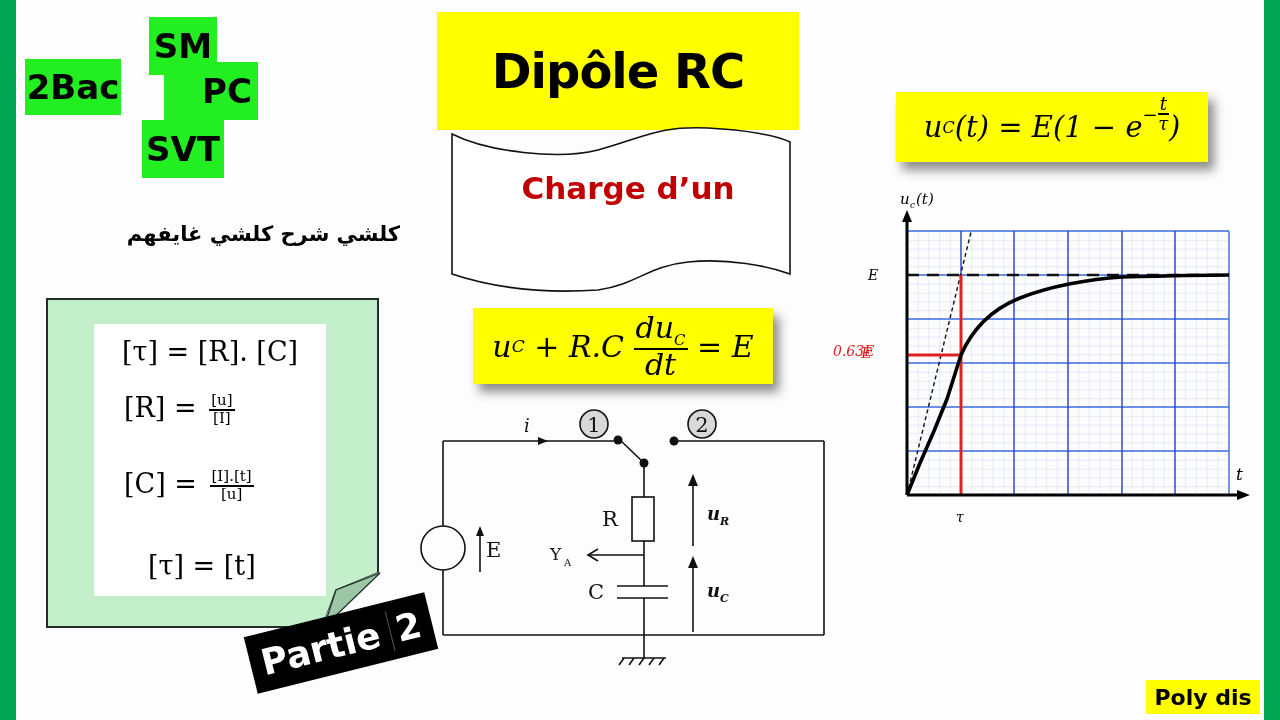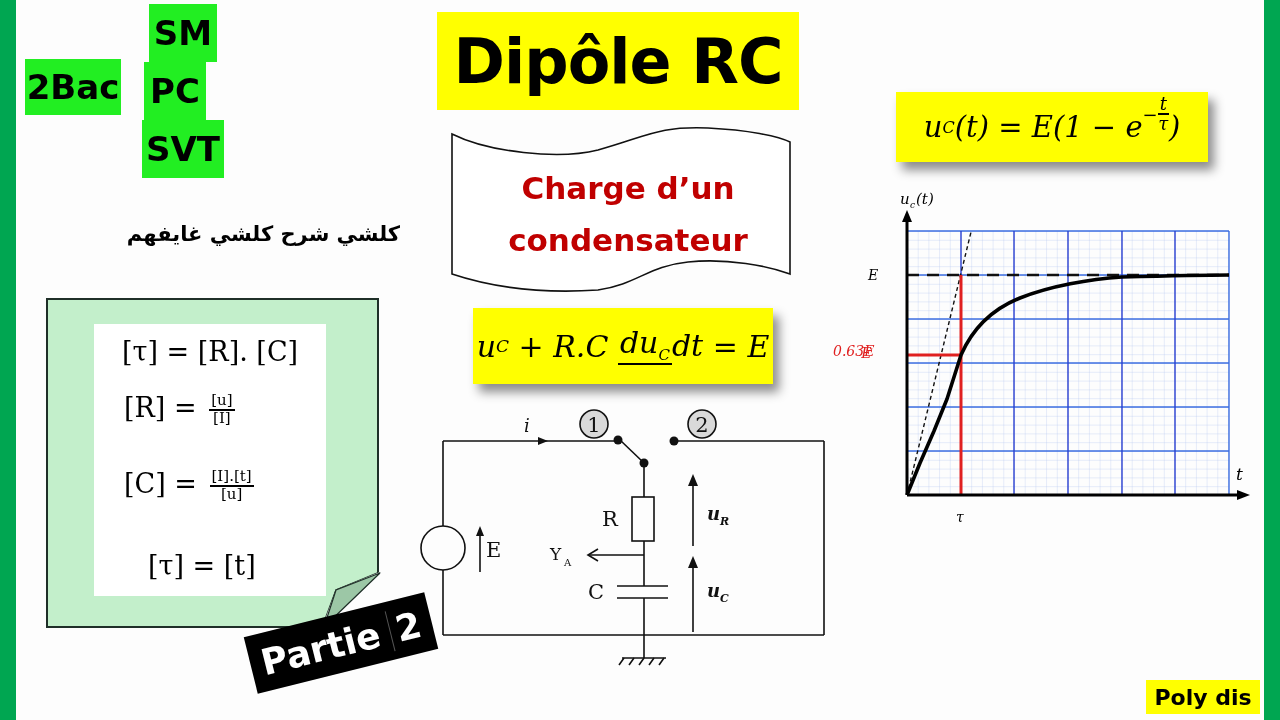--- a/index.html
+++ b/index.html
@@ -1,60 +1,59 @@
 <!DOCTYPE html>
 <html><head>
 <meta charset="utf-8">
 <style>
   html, body { margin:0; padding:0; }
   body { width:1280px; height:720px; position:relative; overflow:hidden; background:#fdfdfd; font-family:"Liberation Sans", sans-serif; }
   .abs { position:absolute; }
   .side-bar { position:absolute; top:0; width:16px; height:720px; background:#00a651; }
   .tag-green { position:absolute; background:#22ee22; color:#000; font-weight:bold; font-family:"DejaVu Sans", sans-serif; line-height:1; display:flex; align-items:center; justify-content:center; }
-  .title-box { position:absolute; left:437px; top:12px; width:362px; height:98px; background:#ffff00; display:flex; align-items:center; justify-content:center; font-family:"DejaVu Sans", sans-serif; font-weight:bold; font-size:62px; color:#000; letter-spacing:-1px; }
+  .title-box { position:absolute; left:437px; top:12px; width:362px; height:118px; background:#ffff00; display:flex; align-items:center; justify-content:center; font-family:"DejaVu Sans", sans-serif; font-weight:bold; font-size:48px; color:#000; letter-spacing:-1px; }
   .arabic { position:absolute; left:80px; top:222px; width:320px; text-align:right; direction:rtl; font-family:"DejaVu Sans", sans-serif; font-weight:bold; font-size:21px; color:#000; }
   .banner-text { position:absolute; left:460px; top:162px; width:336px; text-align:center; color:#c00000; font-family:"DejaVu Sans", sans-serif; font-weight:bold; font-size:31px; line-height:52px; }
   .eq-box { position:absolute; background:#ffff00; box-shadow: 6px 8px 10px rgba(0,0,0,0.45); display:flex; align-items:center; justify-content:center; font-family:"DejaVu Serif", serif; font-style:italic; color:#000; }
   .note { position:absolute; left:46px; top:298px; width:333px; height:330px; background:#c3efcb; border:2px solid #1f2f28; box-sizing:border-box; }
   .note-inner { position:absolute; left:94px; top:324px; width:232px; height:272px; background:#fff; }
   .formula { position:absolute; font-family:"DejaVu Serif", serif; font-size:27px; color:#000; white-space:nowrap;margin-left:24px; }
   .frac { display:inline-flex; flex-direction:column; align-items:center; vertical-align:middle; font-size:15px; line-height:1.05; margin-left:4px; }
   .frac .num { border-bottom:2px solid #000; padding:0 2px; }
   .partie { position:absolute; left:248px; top:614px; width:186px; height:58px; background:#000; color:#fff; font-family:"DejaVu Sans", sans-serif; font-weight:bold; font-size:36px; display:flex; align-items:center; justify-content:center; transform:rotate(-14deg); transform-origin:center; }
   .poly { position:absolute; left:1146px; top:680px; width:114px; height:34px; background:#ffff00; color:#000; font-family:"DejaVu Sans", sans-serif; font-weight:bold; font-size:22px; display:flex; align-items:center; justify-content:center; }
   .graph-label { position:absolute; font-family:"DejaVu Serif", serif; font-style:italic; font-size:15px; color:#000; }
 </style>
 </head>
 <body>
 
 <div class="side-bar" style="left:0;"></div>
 <div class="side-bar" style="left:1264px;"></div>
 
 <div class="tag-green" style="left:25px;top:59px;width:96px;height:56px;font-size:34px;">2Bac</div>
-<div class="tag-green" style="left:149px;top:4px;width:68px;height:58px;font-size:34px;">SM</div>
-<div class="tag-green" style="left:144px;top:62px;width:62px;height:58px;font-size:34px;">PC</div>
+<div class="tag-green" style="left:149px;top:17px;width:68px;height:58px;font-size:34px;">SM</div>
+<div class="tag-green" style="left:164px;top:62px;width:62px;height:58px;font-size:34px;padding-left:32px;">PC</div>
 <div class="tag-green" style="left:142px;top:120px;width:82px;height:58px;font-size:34px;">SVT</div>
 
 <div class="title-box">Dipôle RC</div>
 
 <div class="arabic">كلشي شرح كلشي غايفهم</div>
 
 <svg class="abs" style="left:448px;top:124px;" width="346" height="172">
   <path d="M4,10 C40,28 110,36 150,26 C200,12 210,2 260,4 C300,6 330,12 342,18 L342,150 C320,142 280,134 240,138 C200,142 190,160 150,166 C90,170 40,162 4,150 Z" fill="#ffffff" stroke="#111" stroke-width="1.6"></path>
 </svg>
 <div class="banner-text">
   <div>Charge d’un</div>
-  <div>condensateur</div>
 </div>
 
 <div class="eq-box" style="left:473px;top:308px;width:300px;height:76px;font-size:30px;">
   <span>u</span>
     <sub style="font-size:17px;">C</sub>
   <span style="white-space:pre;"> + R.C </span>
-  <span style="display:inline-flex;flex-direction:row;align-items:center;line-height:1.0;">
+  <span style="display:inline-flex;flex-direction:column;align-items:center;line-height:1.0;">
     <span style="border-bottom:2px solid #000;padding:0 2px;"><span>du</span><sub style="font-size:15px;">C</sub></span>
     <span>dt</span>
   </span>
   <span style="white-space:pre;"> = E</span>
 </div>
 
 <div class="eq-box" style="left:896px;top:92px;width:312px;height:70px;font-size:29px;">
   <span>u</span>
     <sub style="font-size:16px;">C</sub>
   <span style="white-space:pre;font-style:italic;">(t) = E(1 − e</span>

